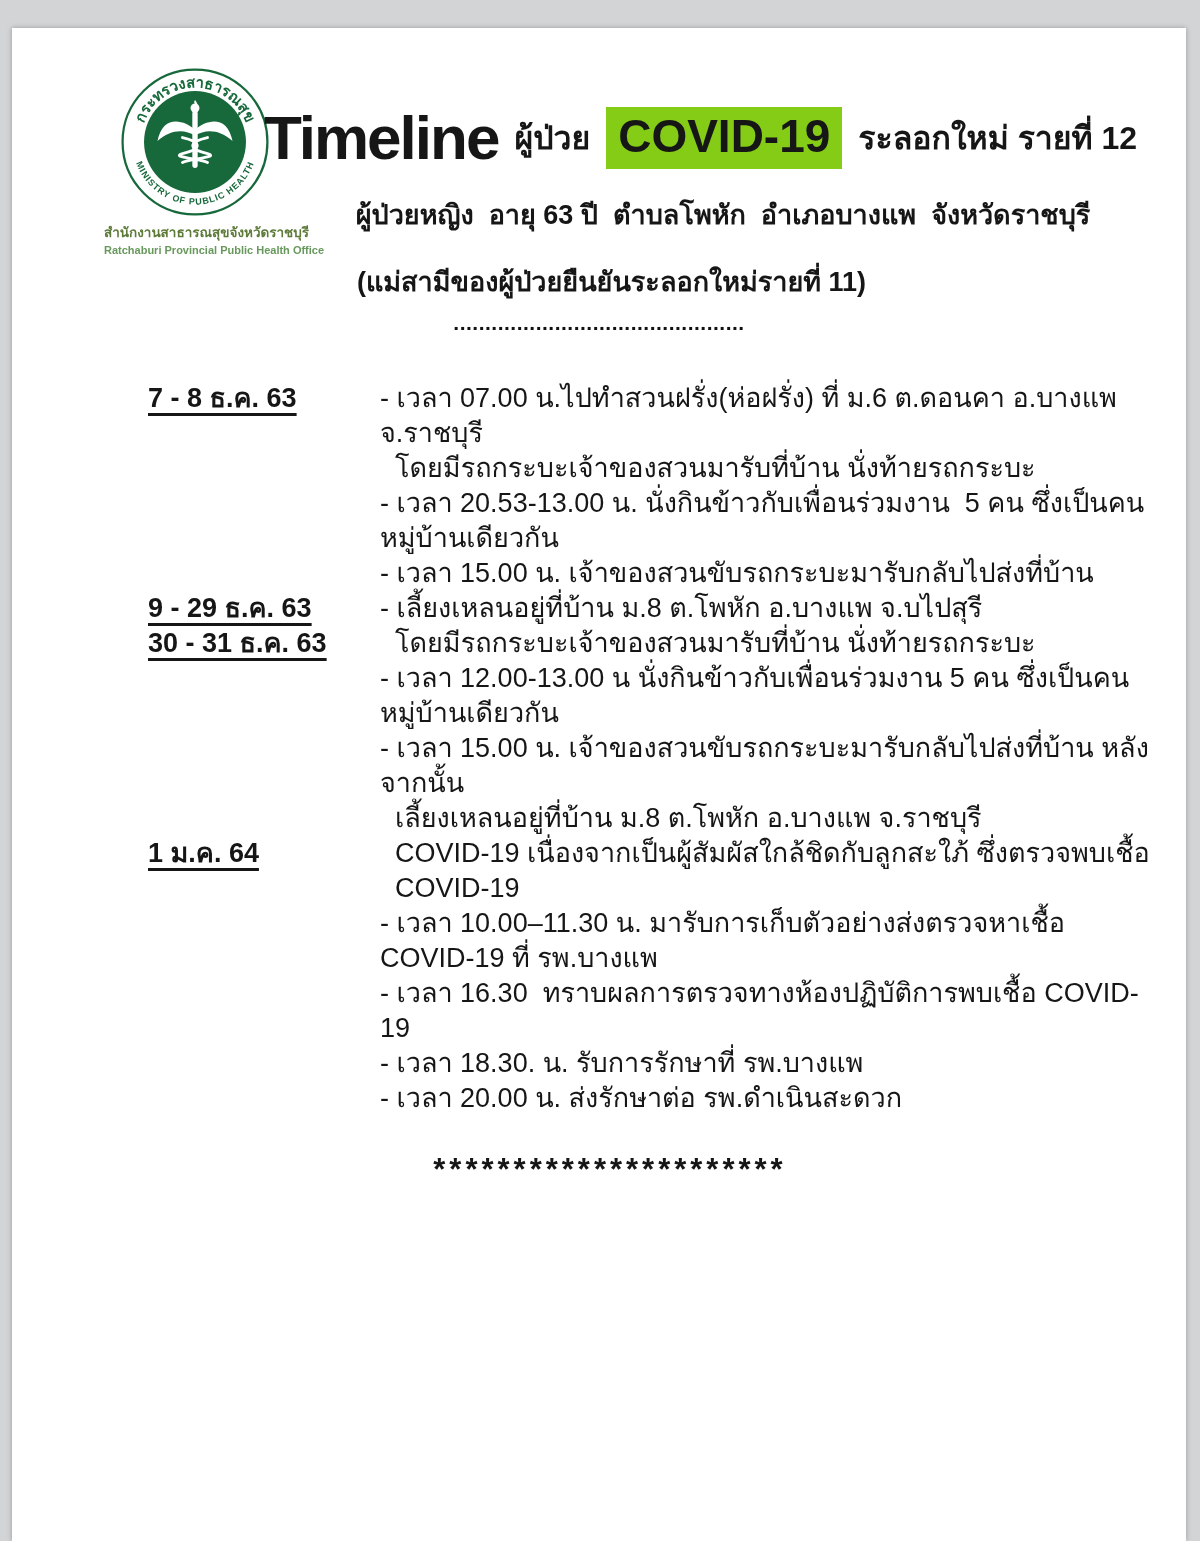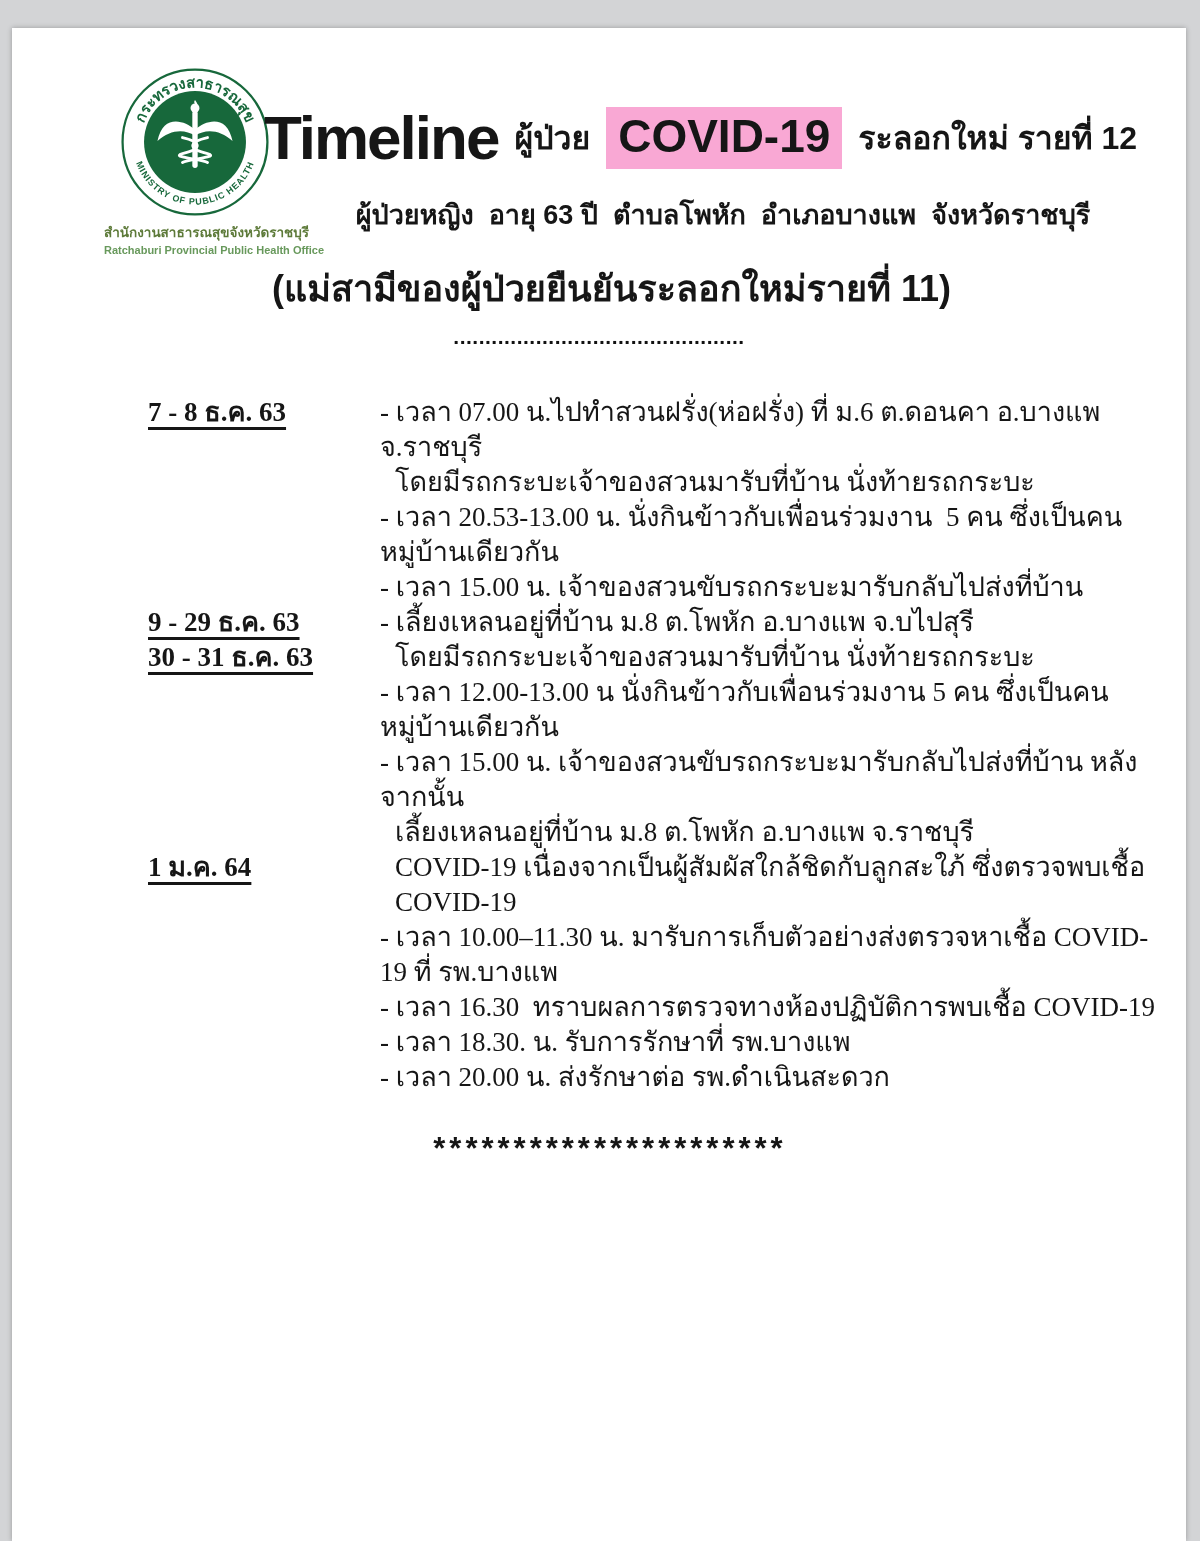--- a/index.html
+++ b/index.html
@@ -31,28 +31,28 @@
   }
   .t-latin { font-size: 62px; font-weight: 900; letter-spacing: -2px; }
   .t-thai  { font-size: 32px; font-weight: bold; }
   .t-hi    { font-size: 46px; font-weight: bold; padding: 2px 12px 6px; display: inline-block; }
   .subtitle1 {
     margin-top: 20px; text-align: center;
     font-size: 27px; font-weight: bold; white-space: pre-wrap;
   }
   .subtitle2 {
     margin-top: 4px; text-align: center;
-    font-size: 36px; font-weight: bold; white-space: pre-wrap; padding-left: 25px;
+    font-size: 27px; font-weight: bold; white-space: pre-wrap; padding-left: 25px;
   }
   .dots {
     margin-top: 8px; text-align: center;
     font-size: 21px; font-weight: bold; letter-spacing: 0.5px; color: #111;
   }
   
-  .timeline { margin: 46px 20px 8px 136px; font-family: Liberation Serif, serif; }
+  .timeline { margin: 46px 20px 8px 136px; }
   .tl-group { display: flex; align-items: flex-start; }
   .tl-date {
     width: 232px; flex: 0 0 232px;
     font-size: 27px; font-weight: bold; line-height: 35px;
     text-decoration: underline;
     text-decoration-thickness: 2.5px;
     text-underline-offset: 6px;
     white-space: nowrap;
   }
   .tl-lines { flex: 1; }
@@ -99,21 +99,21 @@
         </g>
       </svg>
       <div class="org-thai">สำนักงานสาธารณสุขจังหวัดราชบุรี</div>
       <div class="org-eng">Ratchaburi Provincial Public Health Office</div>
     </div>
 
     <div class="head-right">
       <div class="title-row">
         <span class="t-latin">Timeline</span>
         <span class="t-thai">ผู้ป่วย</span>
-        <span class="t-hi" id="covid-hi" style="background: #f9a8d4;">COVID-19</span>
+        <span class="t-hi" id="covid-hi" style="background: #84cc16;">COVID-19</span>
         <span class="t-thai">ระลอกใหม่ รายที่ 12</span>
       </div>
       <div class="subtitle1">ผู้ป่วยหญิง  อายุ 63 ปี  ตำบลโพหัก  อำเภอบางแพ  จังหวัดราชบุรี</div>
     </div>
   </div>
 
   <div class="subtitle2">(แม่สามีของผู้ป่วยยืนยันระลอกใหม่รายที่ 11)</div>
 
   <div class="dots">..............................................</div>
 

